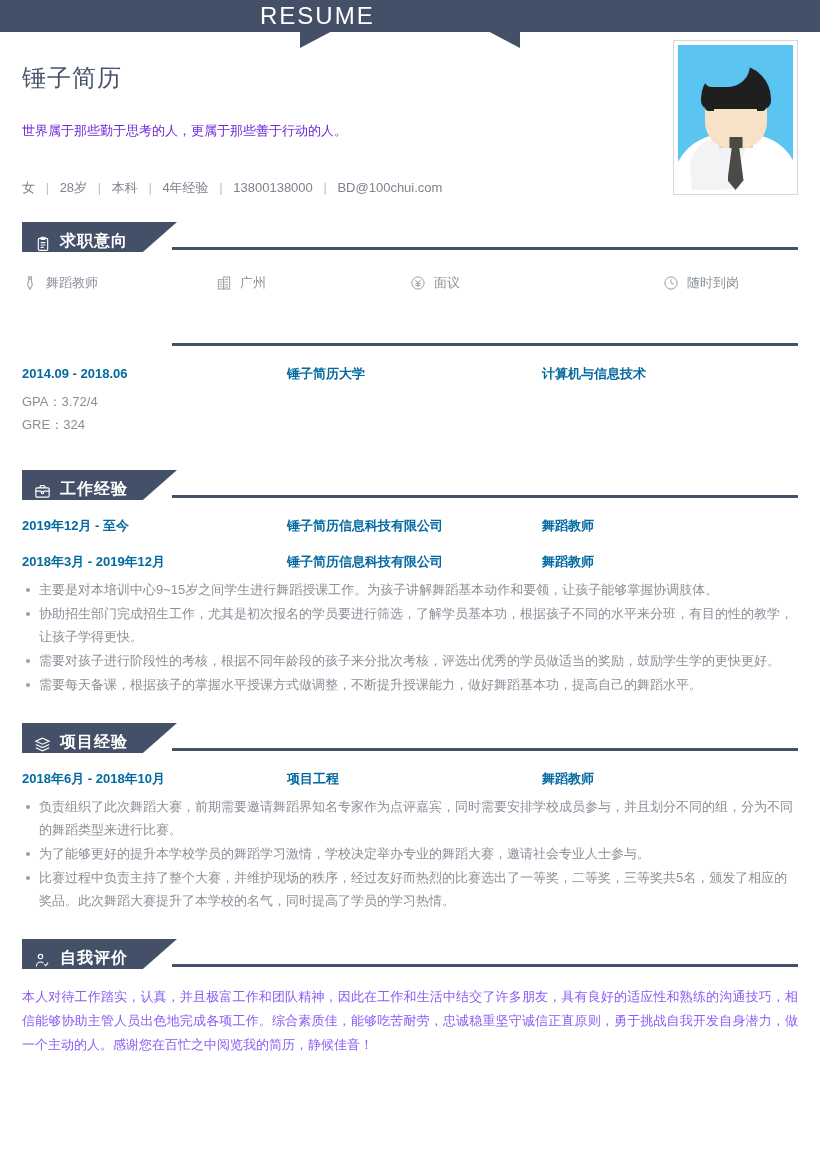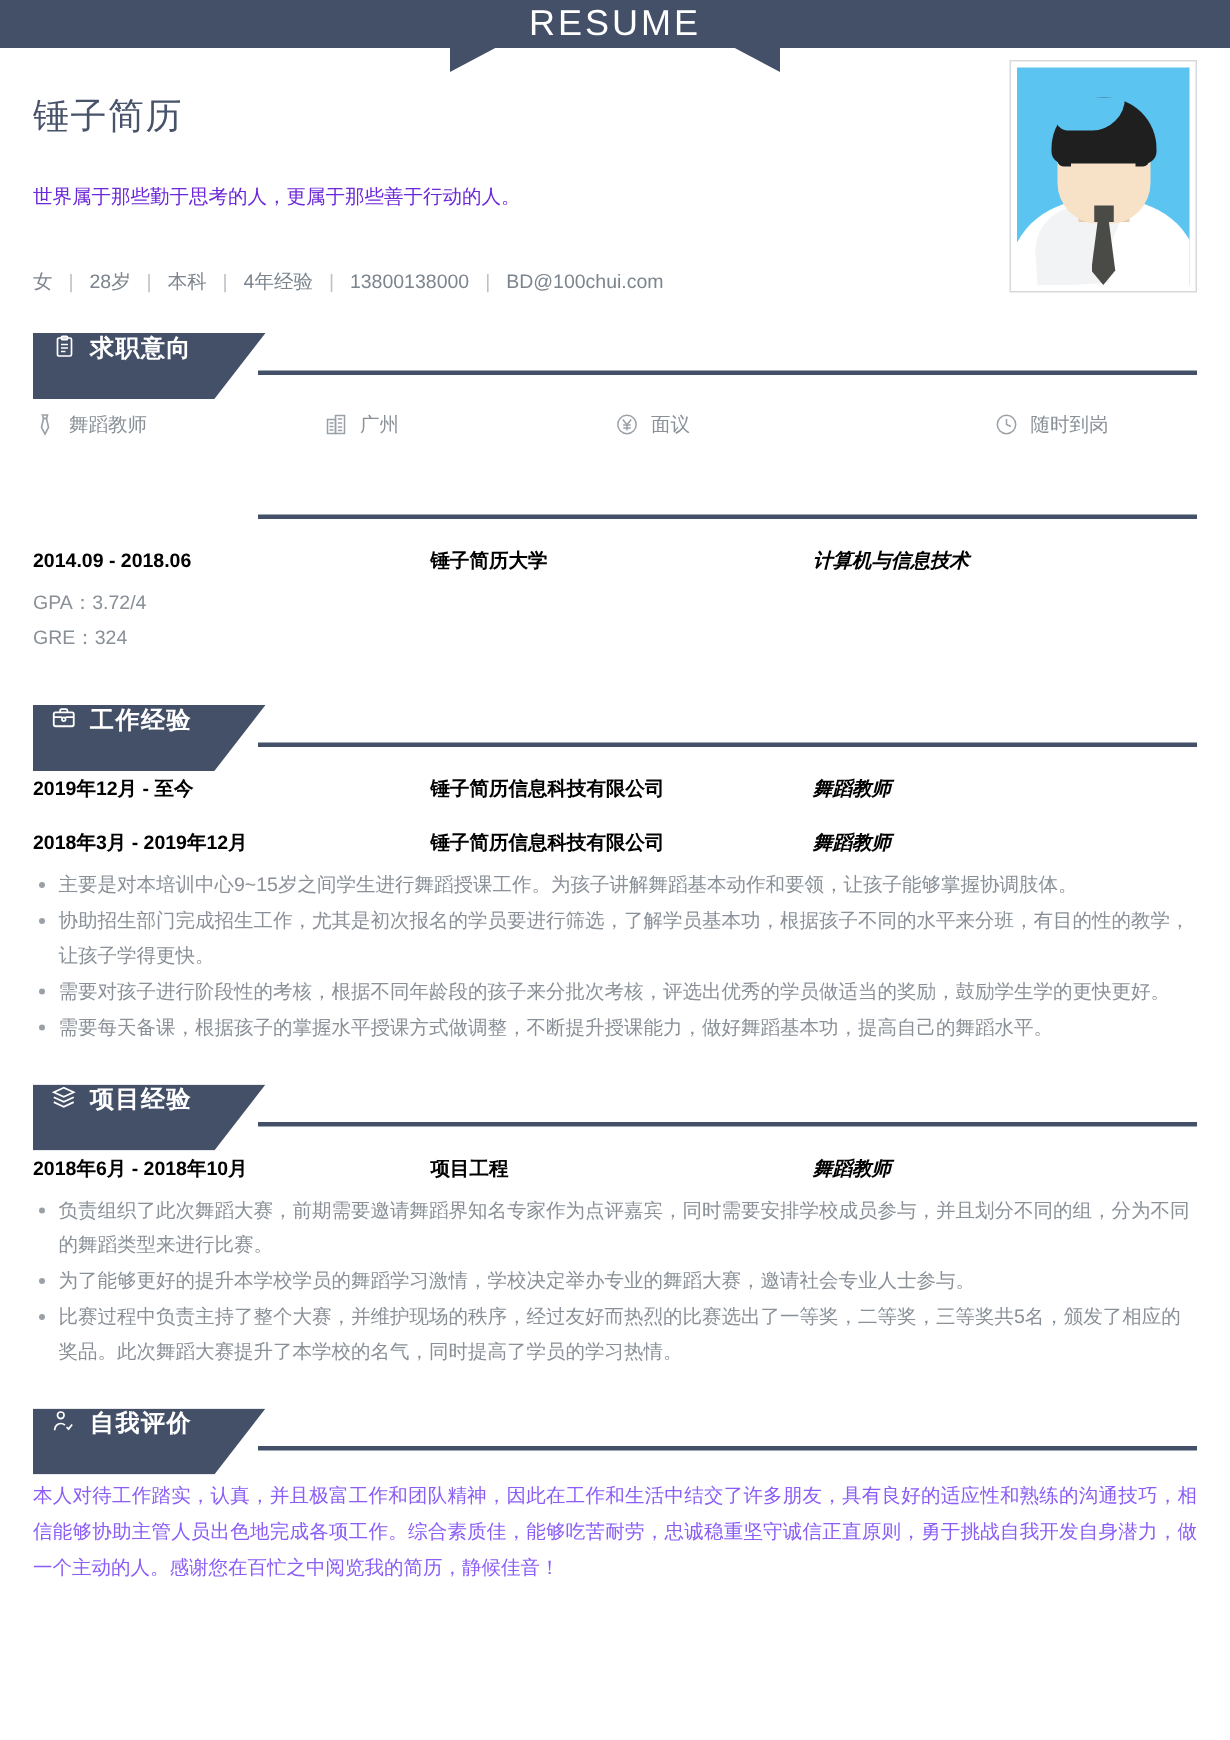--- a/index.html
+++ b/index.html
@@ -37,21 +37,21 @@
     background: #445068;
     clip-path: polygon(0 0, 100% 0, 100% 100%, 86% 66%, 14% 66%, 0 100%);
     z-index: 2;
   }
   .topbar-title {
     position: absolute;
     left: 50%;
     transform: translateX(-50%);
     top: 2px;
     width: 300px;
-    text-align: center;
+    text-align: left;
     font-size: 24px;
     letter-spacing: 2px;
     color: #ffffff;
     font-weight: 400;
     z-index: 3;
     line-height: 28px;
   }
 
   
   .identity {
@@ -199,27 +199,27 @@
   
   .section { margin-top: 0; }
   .sec-head {
     position: relative;
     height: 30px;
     margin: 0 22px 0 22px;
   }
   .sec-tab {
     position: absolute;
     left: 0; top: 0;
-    height: 44px;
+    height: 30px;
     min-width: 155px;
     padding: 0 34px 0 12px;
     background: #445068;
     clip-path: polygon(0 0, 100% 0, 78% 100%, 0 100%);
     display: flex;
-    align-items: flex-start;
+    align-items: flex-end;
     gap: 9px;
   }
   .sec-tab-icon {
     width: 17px; height: 17px;
     display: inline-flex;
     align-items: center;
     justify-content: center;
     flex: 0 0 auto;
   }
   .sec-tab-icon svg { display: block; }
@@ -257,27 +257,27 @@
   .intent-ico { width: 16px; height: 16px; flex: 0 0 auto; }
   .intent-ico svg { display: block; }
 
   
   .entries { margin: 0 22px; }
   .entry { margin-top: 16px; }
   .entry-head {
     display: flex;
     font-size: 13px;
     font-weight: bold;
-    color: #000000;
+    color: #0369a1;
     line-height: 20px;
     margin-bottom: 6px;
   }
   .eh-date { width: 265px; flex: 0 0 auto; }
   .eh-org  { width: 255px; flex: 0 0 auto; }
-  .eh-role { flex: 1 1 auto; font-style: italic; }
+  .eh-role { flex: 1 1 auto; }
 
   .sublines { font-size: 13px; color: #8a9097; line-height: 23px; }
 
   ul.bullets { list-style: none; }
   ul.bullets li {
     position: relative;
     padding-left: 17px;
     font-size: 13px;
     line-height: 23px;
     color: #8a9097;

